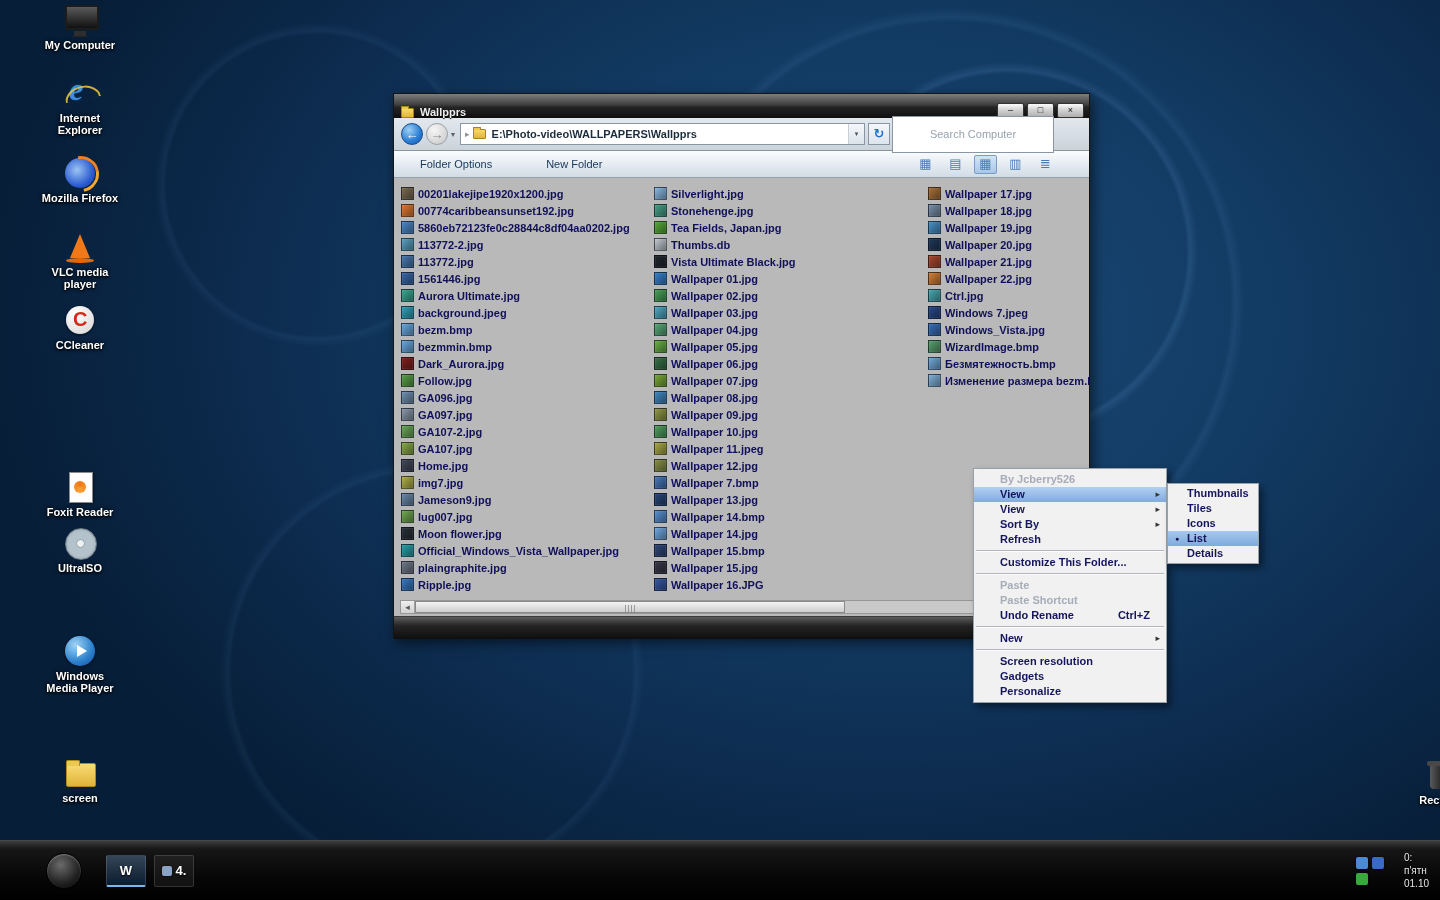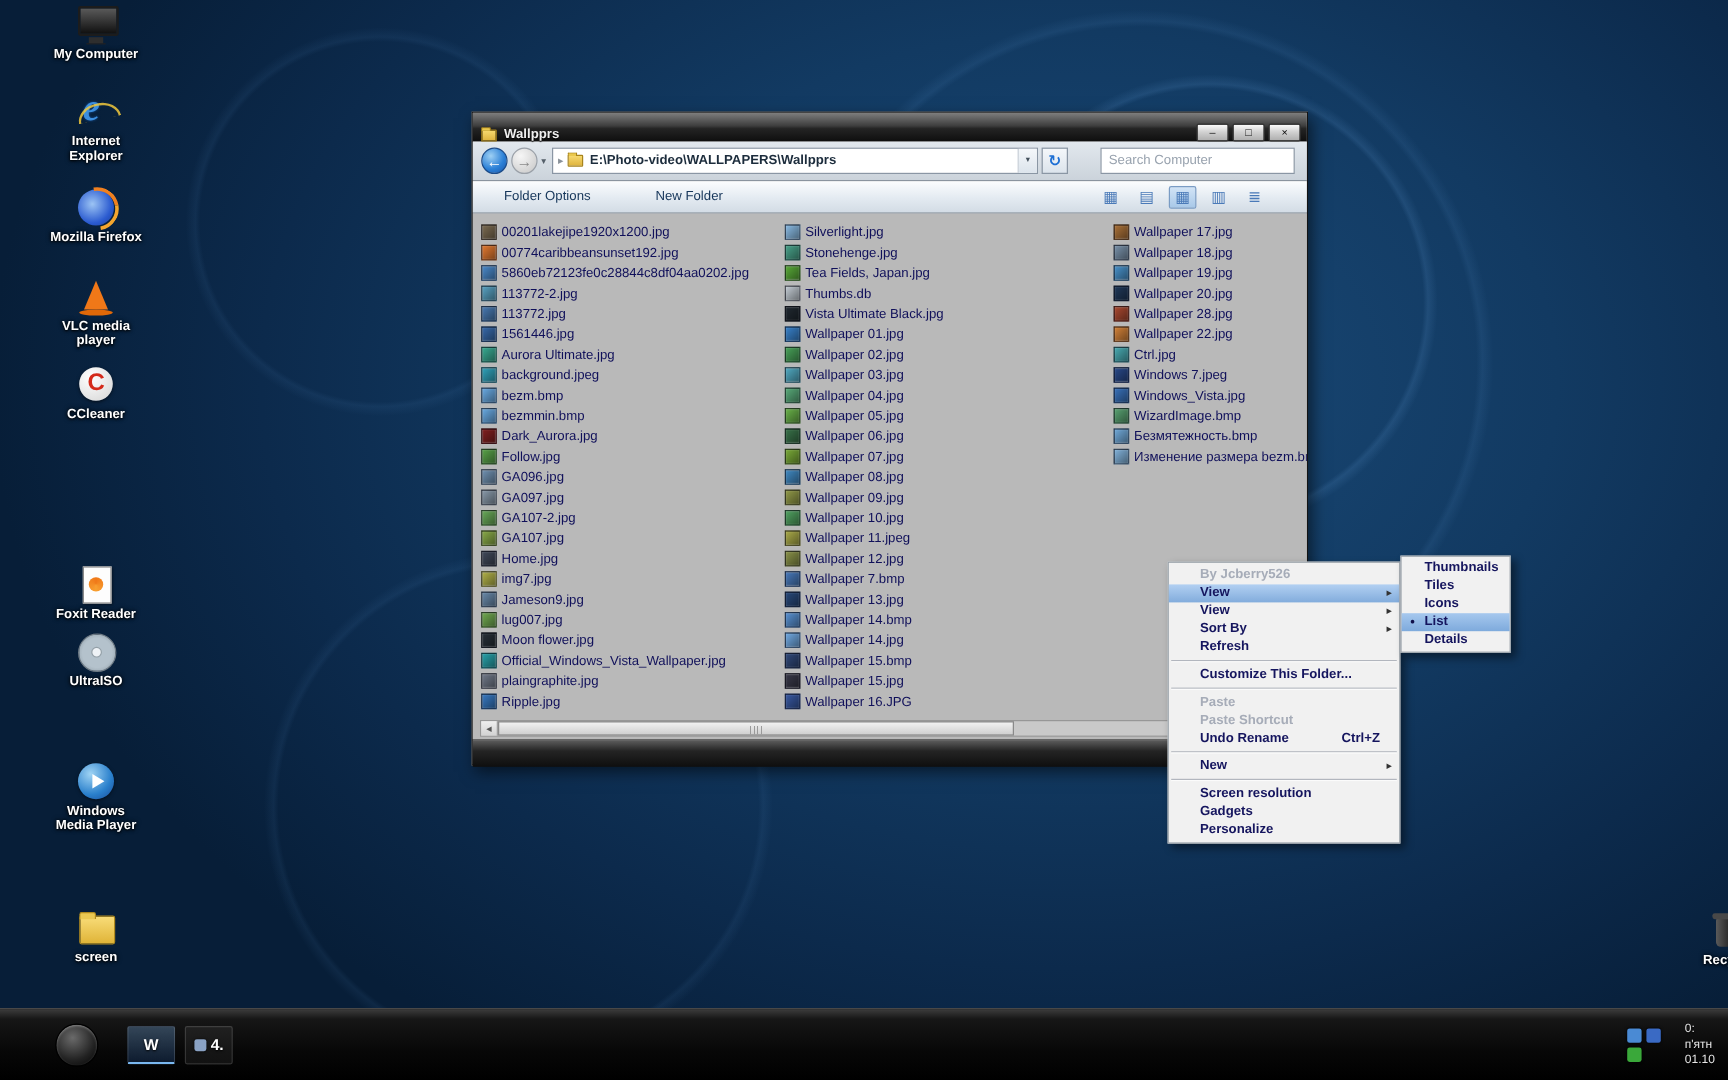--- a/index.html
+++ b/index.html
@@ -104,40 +104,40 @@
   .addrbar { width:405px; height:22px; background:#fff; border:1px solid #8a96a4;
     display:flex; align-items:center; padding-left:4px; }
   .crumb { font-size:9px; color:#8a929a; margin-right:1px; }
   .addrtext { font-size:11px; font-weight:bold; color:#1c2c3c; margin-left:4px; flex:1;
     white-space:nowrap; overflow:hidden; }
   .addrdrop { width:16px; height:20px; border-left:1px solid #c6ced6; text-align:center;
     line-height:19px; font-size:7px; color:#44505c; background:linear-gradient(#f4f7fa,#dce4ec); }
   .refreshbtn { width:22px; height:22px; margin-left:3px; border:1px solid #8a96a4; text-align:center;
     line-height:20px; font-size:13px; font-weight:bold; color:#1d6fd4;
     background:linear-gradient(#f4f7fa,#dce4ec); }
-  .searchbox { width:162px; height:22px; margin-left:27px; border:1px solid #8a96a4;
+  .searchbox { width:162px; height:37px; margin-left:2px; border:1px solid #8a96a4;
     padding:0 6px; font-size:11px; color:#333; background:#fff; outline:none;
-    font-family:"Liberation Sans","DejaVu Sans",sans-serif; }
+    font-family:"Liberation Sans","DejaVu Sans",sans-serif;text-align:center; }
   .searchbox::placeholder { color:#98a2ae; }
 
   .toolbar { height:27px; display:flex; align-items:center;
     background:linear-gradient(#fbfdfe,#e3eaf1 55%,#d3dce5); border-bottom:1px solid #96a2b0; }
   .tb-item { font-size:11px; color:#16365a; padding:0 12px; cursor:default; }
   .tb-item:first-child { margin-left:14px; }
   .tb-item + .tb-item { margin-left:30px; }
   .viewbtns { margin-left:auto; margin-right:32px; display:flex; gap:7px; }
   .vbtn { width:23px; height:19px; text-align:center; line-height:18px; font-size:13px; color:#4a7ab8; }
   .vbtn.vactive { background:linear-gradient(#d2e4f6,#a8c8e8); border:1px solid #7a9cc4; border-radius:2px; line-height:16px; }
 
   .filelist { position:relative; height:438px; background:#b9b9b9; overflow:hidden; }
   .fcol { position:absolute; top:7px; width:252px; }
   .frow { height:17px; display:flex; align-items:center; cursor:default; }
   .fthumb { width:13px; height:13px; flex:none; margin-right:4px;
     border:1px solid rgba(10,10,20,.5); box-shadow:inset 0 0 1px rgba(255,255,255,.55); }
-  .fname { font-size:11px; font-weight:normal; color:#10105a; white-space:nowrap; }
+  .fname { font-size:11px; font-weight:bold; color:#10105a; white-space:nowrap; }
 
   .hscroll { position:absolute; left:6px; right:6px; bottom:2px; height:14px;
     background:#c9c9c9; border:1px solid #979797; display:flex; align-items:stretch; }
   .sarrow { width:14px; text-align:center; line-height:12px; font-size:9px; color:#555;
     background:linear-gradient(#efefef,#d2d2d2); border-right:1px solid #a0a0a0; }
   .sarrow.sright { margin-left:auto; border-right:none; border-left:1px solid #a0a0a0; }
   .sthumb { width:430px; background:linear-gradient(#f2f2f2,#cfcfcf); border:1px solid #8a8a8a;
     margin:0; position:relative; }
   .grip { position:absolute; left:50%; top:3px; width:10px; height:7px; transform:translateX(-50%);
     background:repeating-linear-gradient(90deg,#9a9a9a 0 1px,transparent 1px 3px); }
@@ -148,21 +148,21 @@
   .cmenu { position:absolute; left:973px; top:468px; width:194px; background:#f1f1f1;
     border:1px solid #98a0a8; box-shadow:4px 4px 7px rgba(0,0,0,.45); padding:3px 0; z-index:20; }
   .mitem { position:relative; height:15px; line-height:15px; padding-left:26px;
     font-size:11px; font-weight:bold; color:#15155e; cursor:default; }
   .mitem.mdis { color:#a6acb8; }
   .mitem.mhl { background:linear-gradient(#b2d0f2,#82acdc); }
   .mshort { position:absolute; right:16px; top:0; }
   .marrow { position:absolute; right:6px; top:0; font-size:9px; line-height:15px; color:#333; }
   .msep { margin:3px 2px; border-top:1px solid #b2b6be; border-bottom:1px solid #fbfbfb; }
 
-  .submenu { position:absolute; left:1167px; top:463px; width:92px; background:#f1f1f1;
+  .submenu { position:absolute; left:1167px; top:483px; width:92px; background:#f1f1f1;
     border:1px solid #98a0a8; box-shadow:4px 4px 7px rgba(0,0,0,.45); padding:2px 0; z-index:21; }
   .smitem { position:relative; height:15px; line-height:15px; padding-left:19px;
     font-size:11px; font-weight:bold; color:#15155e; cursor:default; }
   .smitem.shl { background:linear-gradient(#a6c8ee,#7eaadc); }
   .sbullet { position:absolute; left:7px; top:0; font-size:7px; line-height:15px; color:#10104a; }
 
   
   .taskbar { position:absolute; left:0; top:840px; width:1440px; height:60px;
     background:linear-gradient(180deg,#3c3c3c,#161616 14%,#070707 60%,#000);
     border-top:1px solid #484848; display:flex; align-items:center; }
@@ -478,21 +478,21 @@
             <div class="frow">
               <span class="fthumb" style="background: linear-gradient(135deg, rgb(72, 144, 200) 0%, rgb(39, 79, 110) 100%);"></span>
               <span class="fname">Wallpaper 19.jpg</span>
             </div>
             <div class="frow">
               <span class="fthumb" style="background: linear-gradient(135deg, rgb(32, 56, 88) 0%, rgb(17, 30, 48) 100%);"></span>
               <span class="fname">Wallpaper 20.jpg</span>
             </div>
             <div class="frow">
               <span class="fthumb" style="background: linear-gradient(135deg, rgb(168, 72, 48) 0%, rgb(92, 39, 26) 100%);"></span>
-              <span class="fname">Wallpaper 28.jpg</span>
+              <span class="fname">Wallpaper 21.jpg</span>
             </div>
             <div class="frow">
               <span class="fthumb" style="background: linear-gradient(135deg, rgb(208, 128, 56) 0%, rgb(114, 70, 30) 100%);"></span>
               <span class="fname">Wallpaper 22.jpg</span>
             </div>
             <div class="frow">
               <span class="fthumb" style="background: linear-gradient(135deg, rgb(72, 168, 176) 0%, rgb(39, 92, 96) 100%);"></span>
               <span class="fname">Ctrl.jpg</span>
             </div>
             <div class="frow">

